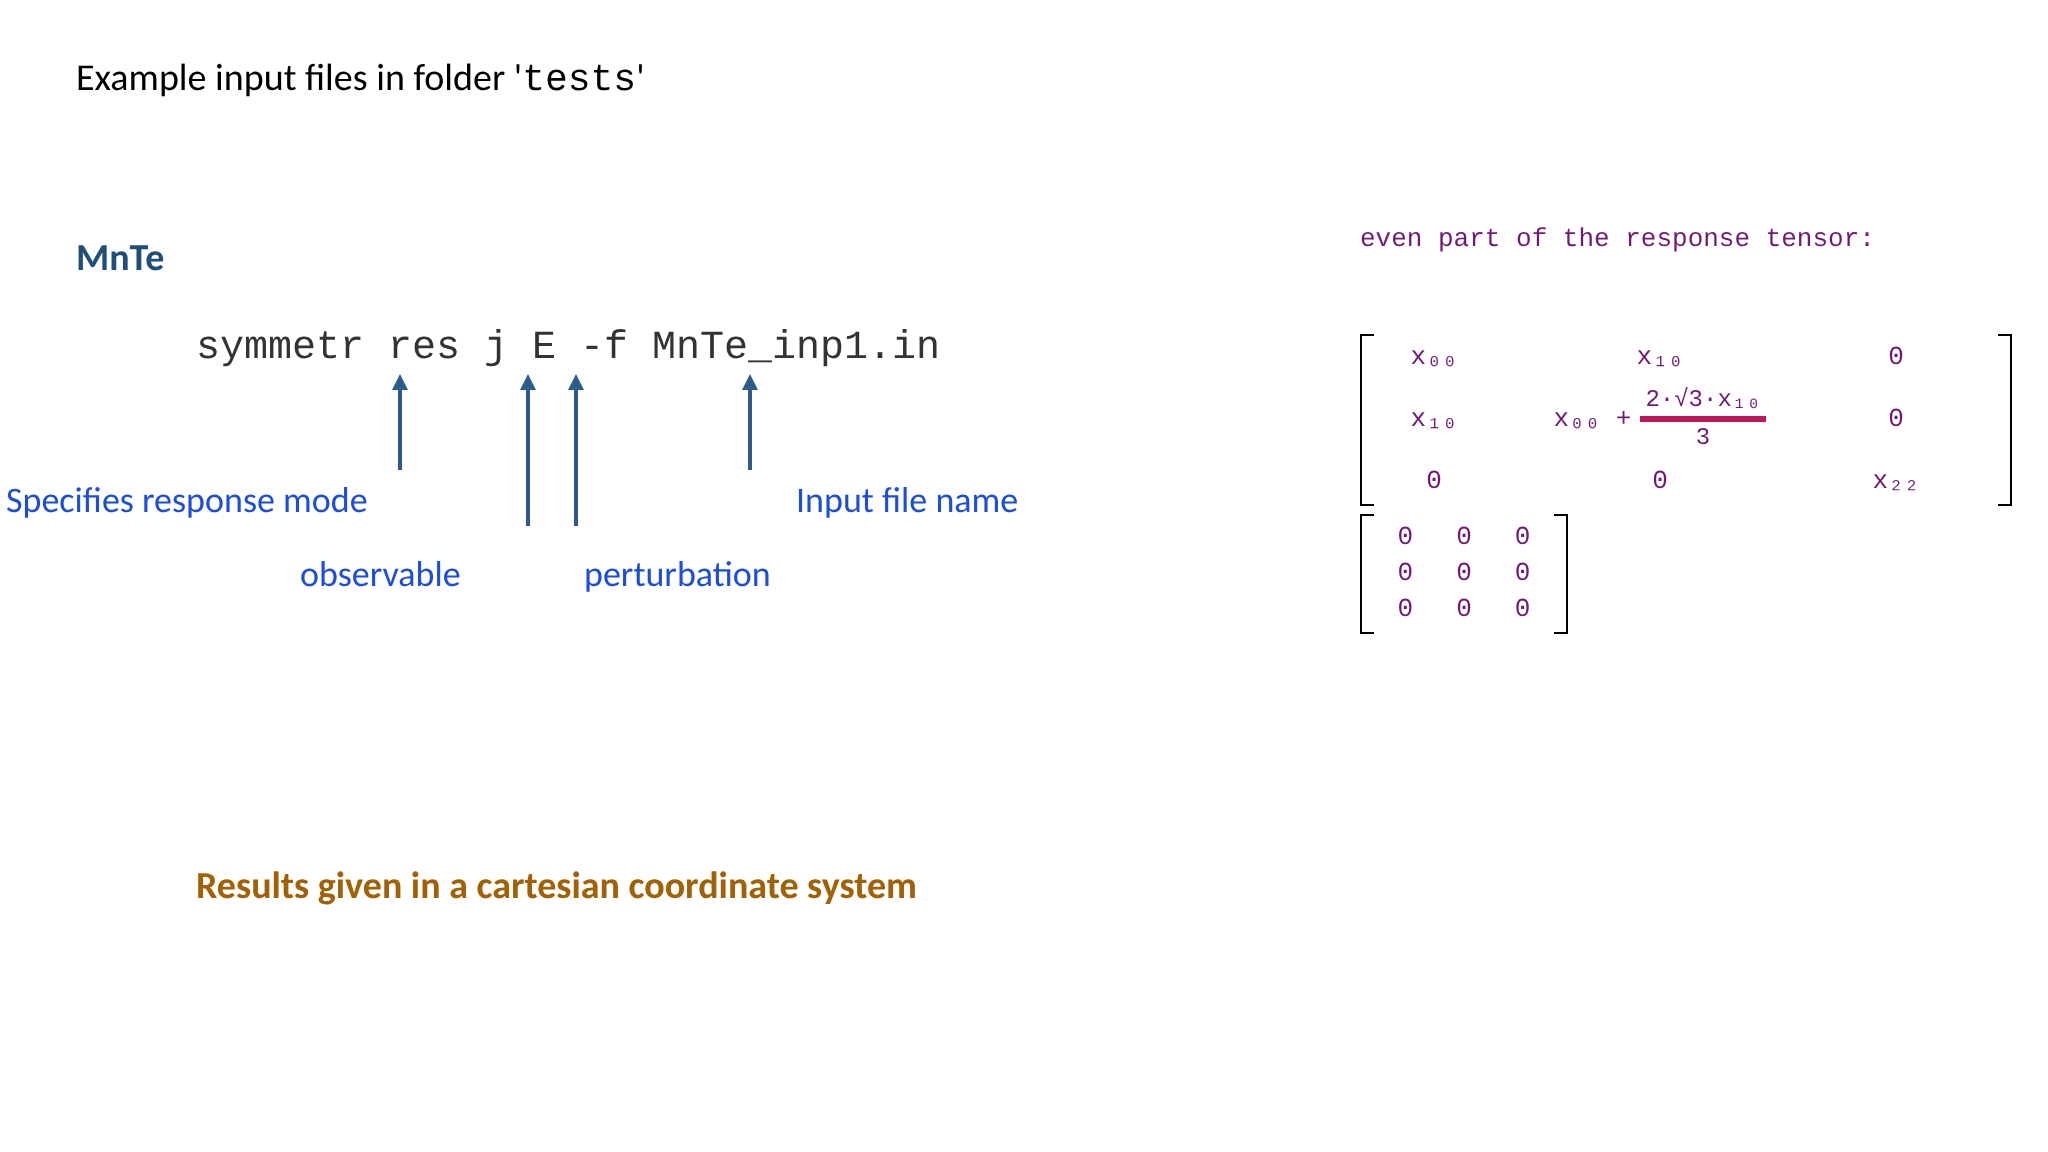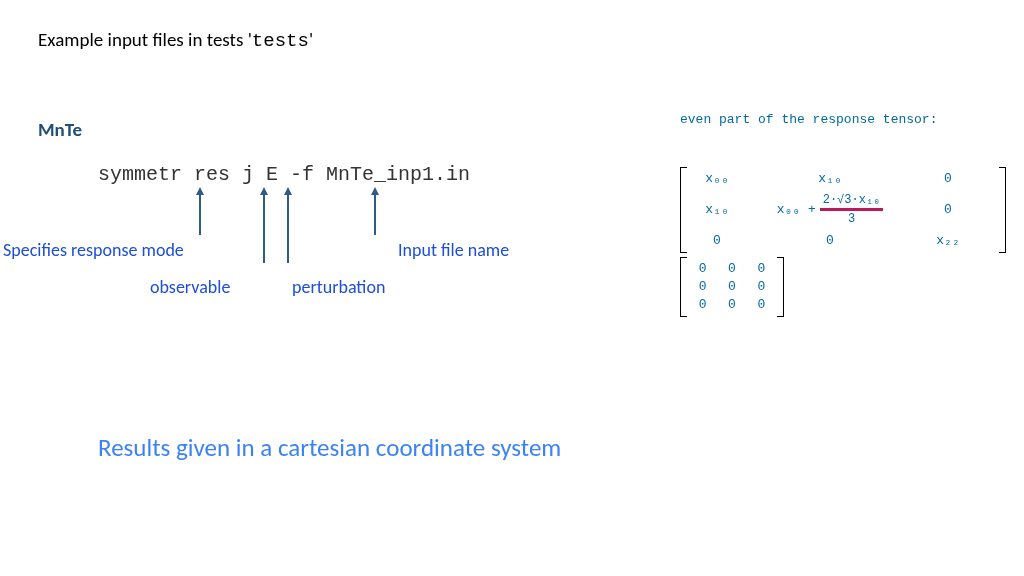--- a/index.html
+++ b/index.html
@@ -64,32 +64,32 @@
     color: #1d4ed8;
   }
   .label1 { top: 239px; left: 3px; }
   .label2 { top: 276px; left: 150px; }
   .label3 { top: 276px; left: 292px; }
   .label4 { top: 239px; left: 398px; }
   .results {
     position: absolute;
     top: 432px;
     left: 98px;
-    font-weight: normal;
-    color: #3b82f6;
-    font-size: 25px;
+    font-weight: bold;
+    color: #a16207;
+    font-size: 19px;
   }
   .output {
     position: absolute;
     top: 112px;
     left: 680px;
     font-family: "Courier New", monospace;
     font-size: 13px;
     line-height: 1.2;
-    color: #0369a1;
+    color: #701a75;
   }
   .output .header {
     font-size: 13px;
     margin-bottom: 2px;
   }
   .matrix {
     position: relative;
     padding: 3px 8px;
     margin-bottom: 4px;
   }
@@ -150,21 +150,21 @@
   }
   .c1 { width: 50px; }
   .c2 { width: 160px; }
   .c3 { width: 60px; }
   .sc { width: 28px; }
 </style>
 </head>
 <body>
 
 <div class="title">
-  <span>Example input files in tests '</span><span class="mono">tests</span><span>'</span>
+  <span>Example input files in folder '</span><span class="mono">tests</span><span>'</span>
 </div>
 
 <div class="mnte">MnTe</div>
 
 <div class="command">symmetr res j E -f MnTe_inp1.in</div>
 
 <div class="arrow arrow1"></div>
 <div class="arrow arrow2"></div>
 <div class="arrow arrow3"></div>
 <div class="arrow arrow4"></div>

